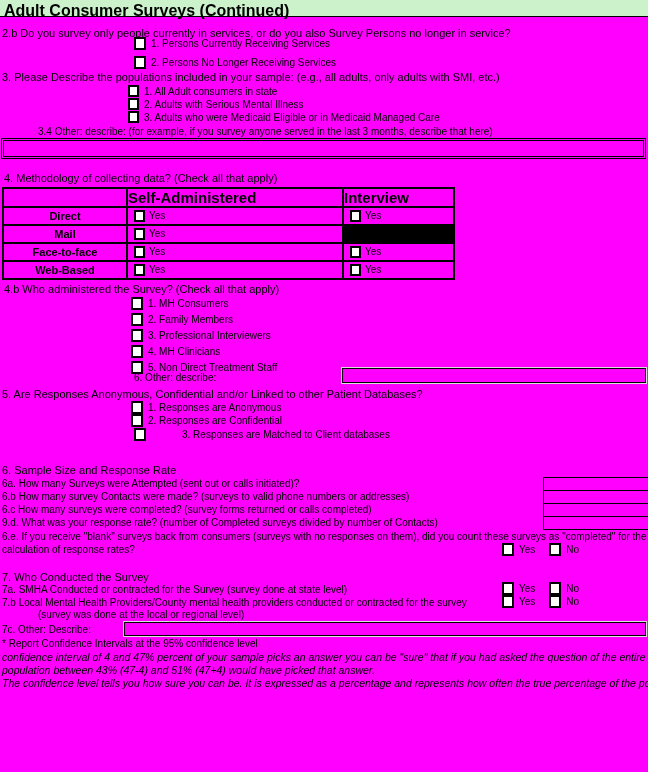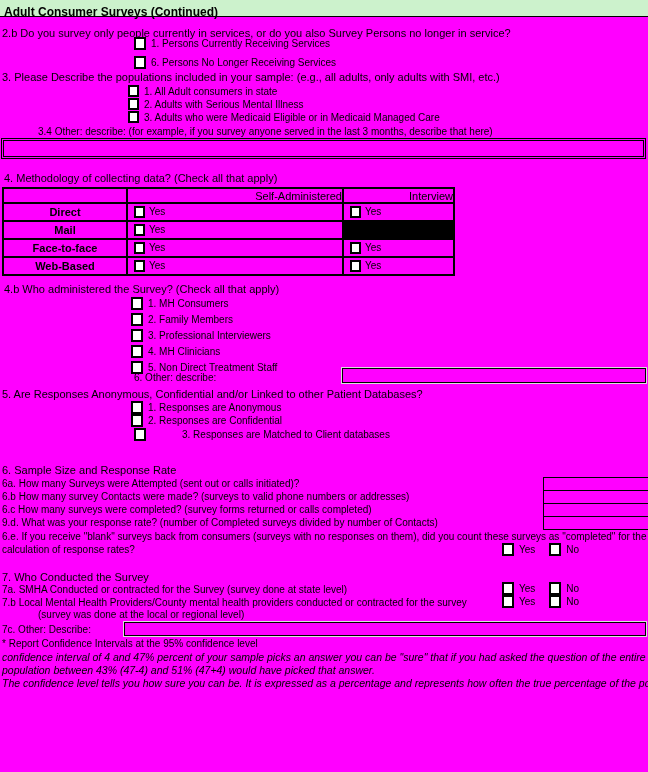--- a/index.html
+++ b/index.html
@@ -2,40 +2,40 @@
 <html><head>
 <meta charset="utf-8">
 <style>
   html,body{margin:0;padding:0;}
   #page{
     position:relative;width:648px;height:772px;overflow:hidden;
     background:#ff00ff;color:#000;
     font-family:"Liberation Sans",sans-serif;
   }
   .t{position:absolute;white-space:nowrap;}
-  .fs12b{font-size:12px;font-weight:bold;}
+  .fs12b{font-size:16px;font-weight:bold;}
   .fs11{font-size:11px;}
   .fs10{font-size:10px;}
   .it{font-size:10.5px;font-style:italic;}
   .titlebar{
     position:absolute;left:0;top:0;width:648px;height:17px;
     background:#ccf2cc;border-bottom:1px solid #000;box-sizing:border-box;
     padding:2px 0 0 4px;
   }
   .optrow{position:absolute;display:flex;align-items:center;gap:5px;font-size:10px;white-space:nowrap;}
   .cb{display:inline-block;box-sizing:border-box;width:12px;height:13px;background:#fff;border:2px solid #000;flex:none;vertical-align:middle;}
   .cb.sm{width:11px;height:12px;}
   .ibox{position:absolute;box-sizing:border-box;background:#ff00ff;border:1px solid #000;box-shadow:0 0 0 1px #dcdcdc;}
   .ibox2{position:absolute;box-sizing:border-box;background:#ff00ff;border:1px solid #000;padding:1px;}
   .ibox2>div{box-sizing:border-box;width:100%;height:100%;border:1px solid #000;}
   .stack{position:absolute;left:543px;top:477px;width:105px;border-top:1px solid #000;border-left:1px solid #000;box-sizing:border-box;}
   .stack .srow{height:12px;border-bottom:1px solid #000;background:#ff00ff;}
   table.q4t{position:absolute;left:2px;top:187px;border-collapse:collapse;table-layout:fixed;}
   .q4t td{border:2px solid #000;padding:0;height:16px;overflow:hidden;}
-  .q4t td.hdr{height:13px;font-weight:normal;font-size:11px;text-align:right;}
+  .q4t td.hdr{height:13px;font-weight:bold;font-size:15px;text-align:left;}
   .q4t td.rowlabel{font-weight:bold;font-size:11px;text-align:center;}
   .q4t td.yescell{padding-left:6px;font-size:10px;}
   .q4t td.yescell .cb{margin-right:4px;}
   .q4t td.blocked{background:#000;}
 </style>
 </head>
 <body>
 
 <div id="page">
 
@@ -43,21 +43,21 @@
     <span class="fs12b">Adult Consumer Surveys  (Continued)</span>
   </div>
 
   <div class="t fs11" style="left:2px;top:27px;">2.b Do you survey only people currently in services, or do you also Survey Persons no longer in service?</div>
   <div class="optrow" style="left:134px;top:37px;">
     <span class="cb"></span>
     <span>1. Persons Currently Receiving Services</span>
   </div>
   <div class="optrow" style="left:134px;top:56px;">
     <span class="cb"></span>
-    <span>6. Persons No Longer Receiving Services</span>
+    <span>2. Persons No Longer Receiving Services</span>
   </div>
 
   <div class="t fs11" style="left:2px;top:71px;">3. Please Describe the populations included in your sample:  (e.g., all adults, only adults with SMI, etc.)</div>
   <div class="optrow" style="left:128px;top:85px;">
     <span class="cb sm"></span>
     <span>1. All Adult consumers in state</span>
   </div>
   <div class="optrow" style="left:128px;top:98px;">
     <span class="cb sm"></span>
     <span>2. Adults with Serious Mental Illness</span>

